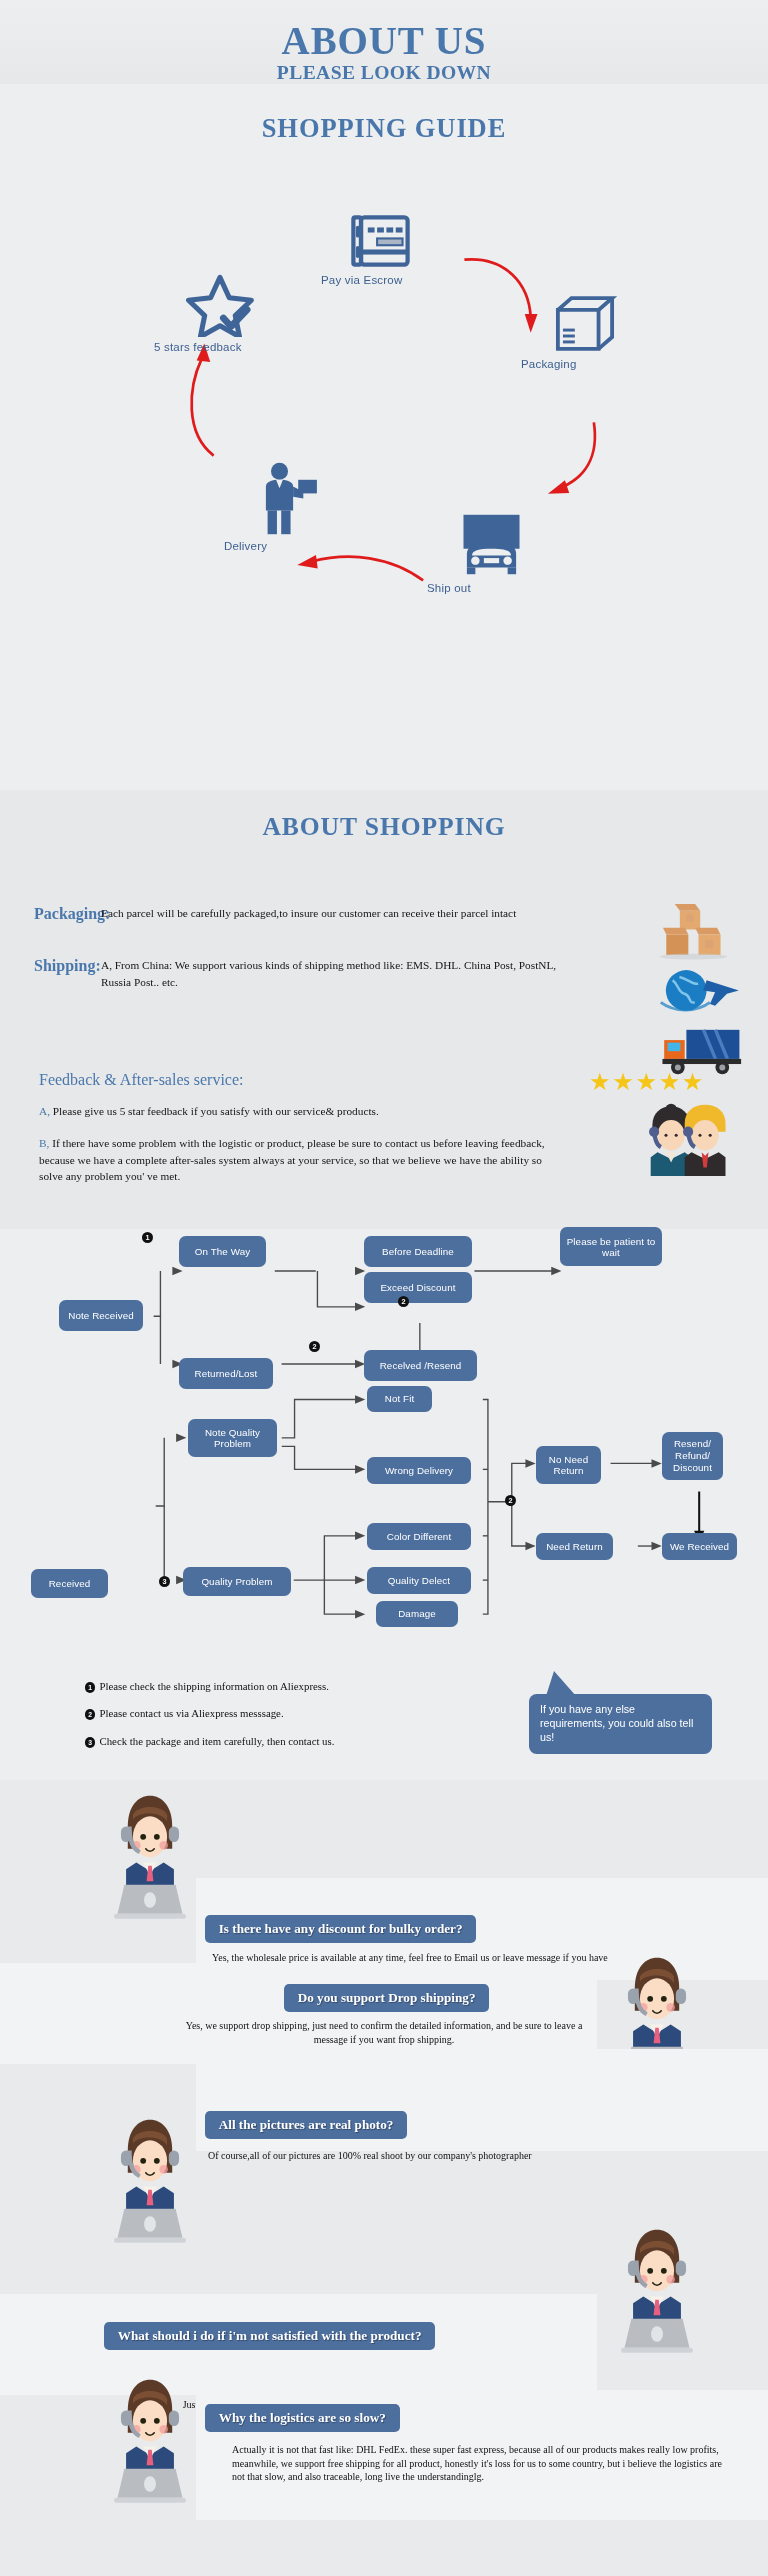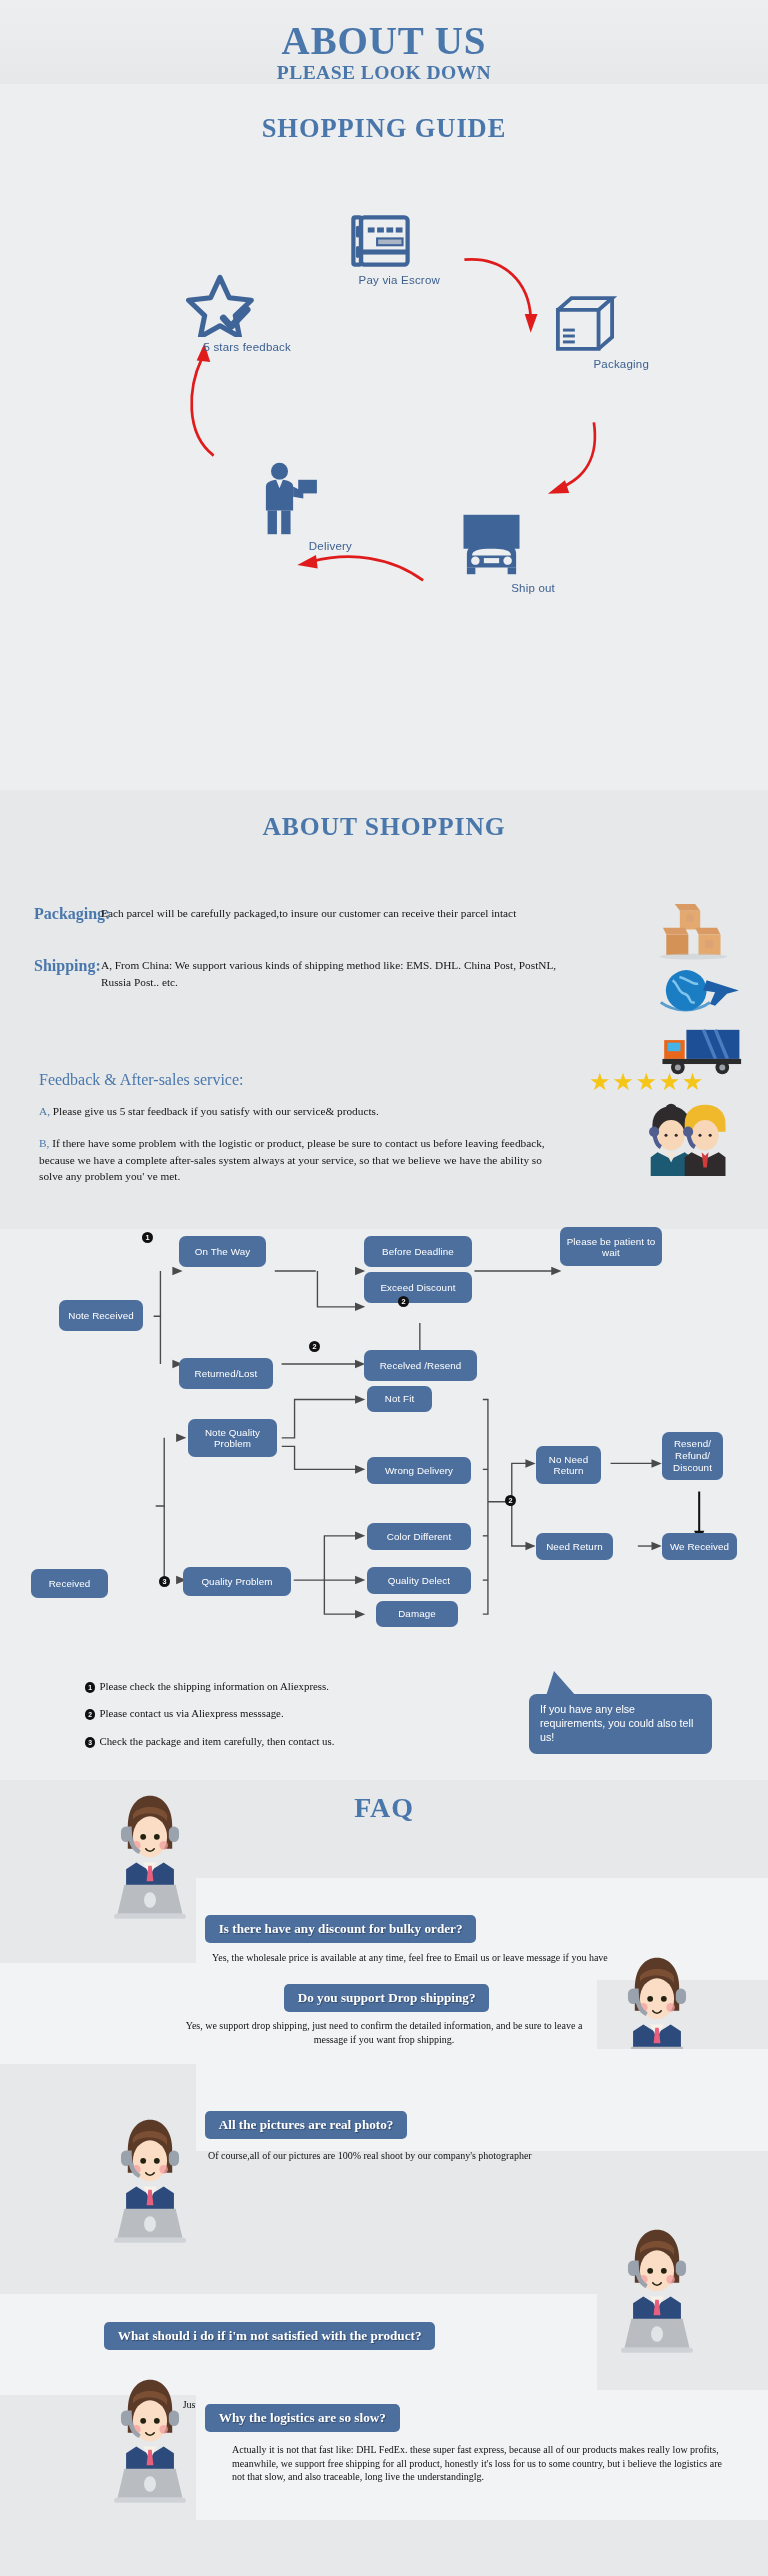--- a/index.html
+++ b/index.html
@@ -25,21 +25,21 @@
     font-weight: bold; color: #4a77ab;
     text-align: center; letter-spacing: 0.9px;
   }
   #about-us-title { font-size: 39px; line-height: 43px; padding-top: 19px; }
   #about-us-sub   { font-size: 19.6px; line-height: 22px; letter-spacing: 0.4px; }
   #guide-title    { font-size: 26.5px; padding-top: 29px; }
   #shopping-title { font-size: 25.6px; padding-top: 22px; }
   #faq-title      { font-size: 28px; padding-top: 12px; }
 
   
-  .node { position: absolute; text-align: right; }
+  .node { position: absolute; text-align: left; }
   .node .lbl {
     font-size: 11.5px; color: #3c5f8f; margin-top: 4.3px;
     white-space: nowrap; letter-spacing: 0.2px;
   }
   .ico { display: block; margin: 0 auto; }
   .red-arrow { position: absolute; }
 
   
   .row { position: absolute; display: flex; }
   .row-key {
@@ -389,23 +389,20 @@
   <div class="note-line" style="left:85px; top:1707px;">
     <span class="bl">2</span><span>Please contact us via Aliexpress messsage.</span>
   </div>
   <div class="note-line" style="left:85px; top:1735px;">
     <span class="bl">3</span><span>Check the package and item carefully, then contact us.</span>
   </div>
 
   <div id="bubble-tail"></div>
   <div id="bubble">If you have any else requirements, you could also tell us!</div>
 
-  <div class="sec" id="sec-faq">
-    <div class="title-main" id="faq-title">FAQ</div>
-  </div>
 
   <div class="faq-card" style="left:196px; top:1878px; width:572px; height:102px;"></div>
   <svg class="agent" style="left:109px; top:1789px;" viewBox="0 0 96 160">
     <path d="M22 44 C22 20, 34 8, 48 8 C62 8, 74 20, 74 44 L74 70 L22 70 Z" fill="#5b3a28"></path>
     <ellipse cx="48" cy="56" rx="20" ry="24" fill="#fbdcc4"></ellipse>
     <path d="M28 36 C34 26, 62 26, 68 38 L68 30 C62 18, 34 18, 28 30 Z" fill="#7a4f33"></path>
     <circle cx="40" cy="56" r="3.4" fill="#221"></circle>
       <circle cx="56" cy="56" r="3.4" fill="#221"></circle>
     <circle cx="32" cy="66" r="5" fill="#f3a0a0" opacity=".75"></circle>
     <circle cx="64" cy="66" r="5" fill="#f3a0a0" opacity=".75"></circle>

